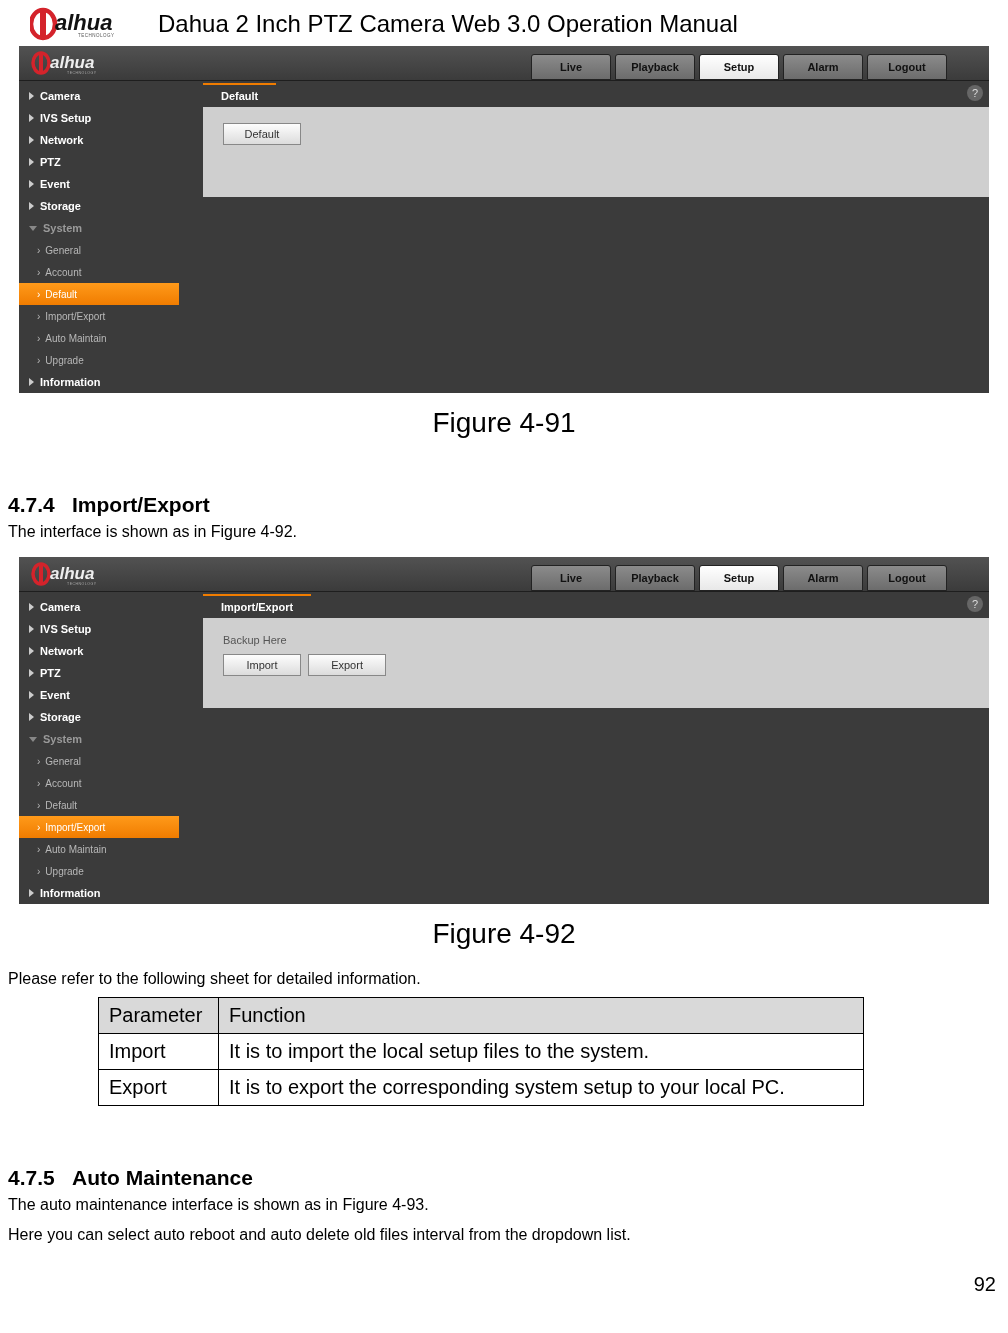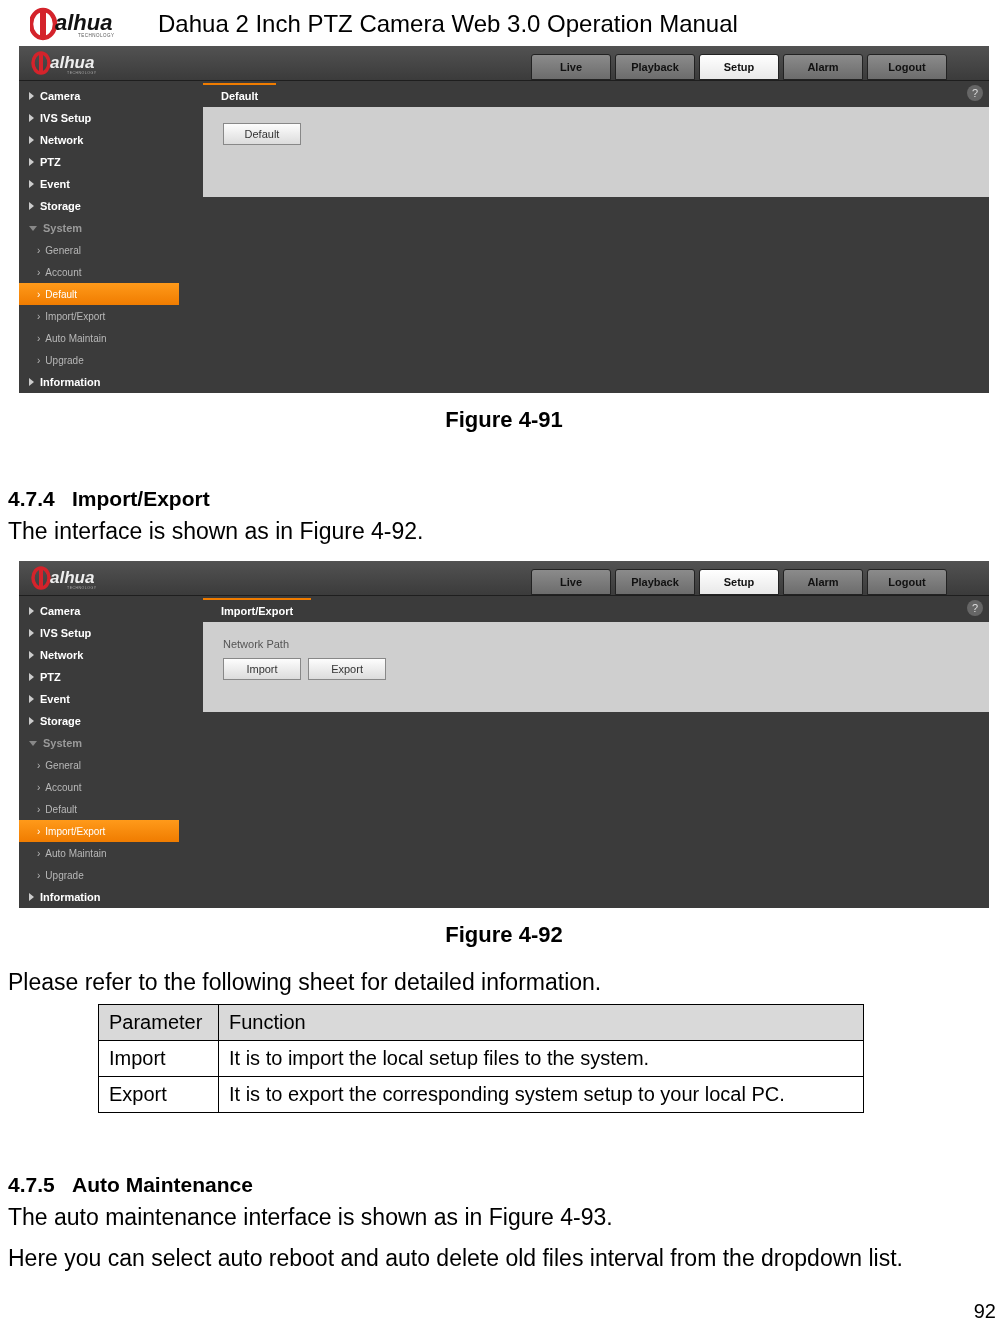--- a/index.html
+++ b/index.html
@@ -3,24 +3,24 @@
 <meta charset="utf-8">
 <style>
   * { box-sizing: border-box; margin: 0; padding: 0; }
   body { font-family: Arial, sans-serif; background: #fff; width: 1008px; font-size: 20px; color: #000; }
   .page { padding: 0 8px 20px 8px; }
 
   
   .doc-header { display: flex; align-items: center; gap: 18px; padding: 6px 0 4px 22px; }
   .doc-header .doc-logo { width: 110px; height: 36px; }
   .doc-title { font-size: 24px; font-weight: 400; }
-  .fig-caption { text-align: center; font-size: 22px; margin: 14px 0 18px; font-weight: bold; }
+  .fig-caption { text-align: center; font-size: 28px; margin: 14px 0 18px; }
   .sec-head { font-size: 21px; font-weight: bold; margin: 6px 0 4px 0; }
   .sec-num { display: inline-block; width: 64px; margin-top: 36px; }
-  .body-text { font-size: 23px; margin: 2px 0 14px 0; line-height: 1.4; }
+  .body-text { font-size: 16px; margin: 2px 0 14px 0; line-height: 1.4; }
   .page-num { text-align: right; font-size: 20px; margin-top: 26px; padding-right: 4px; }
 
   
   table.param { border-collapse: collapse; margin: 6px 0 24px 90px; width: 766px; }
   table.param td, table.param th { border: 1px solid #000; padding: 6px 10px; font-size: 20px; font-weight: 400; text-align: left; }
   table.param th { background: #d9d9d9; }
 
   
   .shot { width: 970px; background: #3b3b3b; margin: 0 auto; font-size: 11px; color: #ccc; }
   .shot-header { display: flex; align-items: stretch; background: linear-gradient(#525252,#3b3b3b); border-bottom: 1px solid #1e1e1e; }
@@ -243,21 +243,21 @@
             <span class="tri"></span>
             <span>Information</span>
           </div>
       </div>
       <div class="content">
         <div class="help-icon">?</div>
         <div class="tabstrip">
             <div class="ct-tab">Import/Export</div>
           </div>
         <div class="panel">
-          <div class="panel-label">Network Path</div>
+          <div class="panel-label">Backup Here</div>
           <span class="wbtn">Import</span>
           <span class="wbtn">Export</span>
         </div>
         <div class="below-panel"></div>
       </div>
     </div>
   </div>
 
   <div class="fig-caption">Figure 4-92</div>
 

